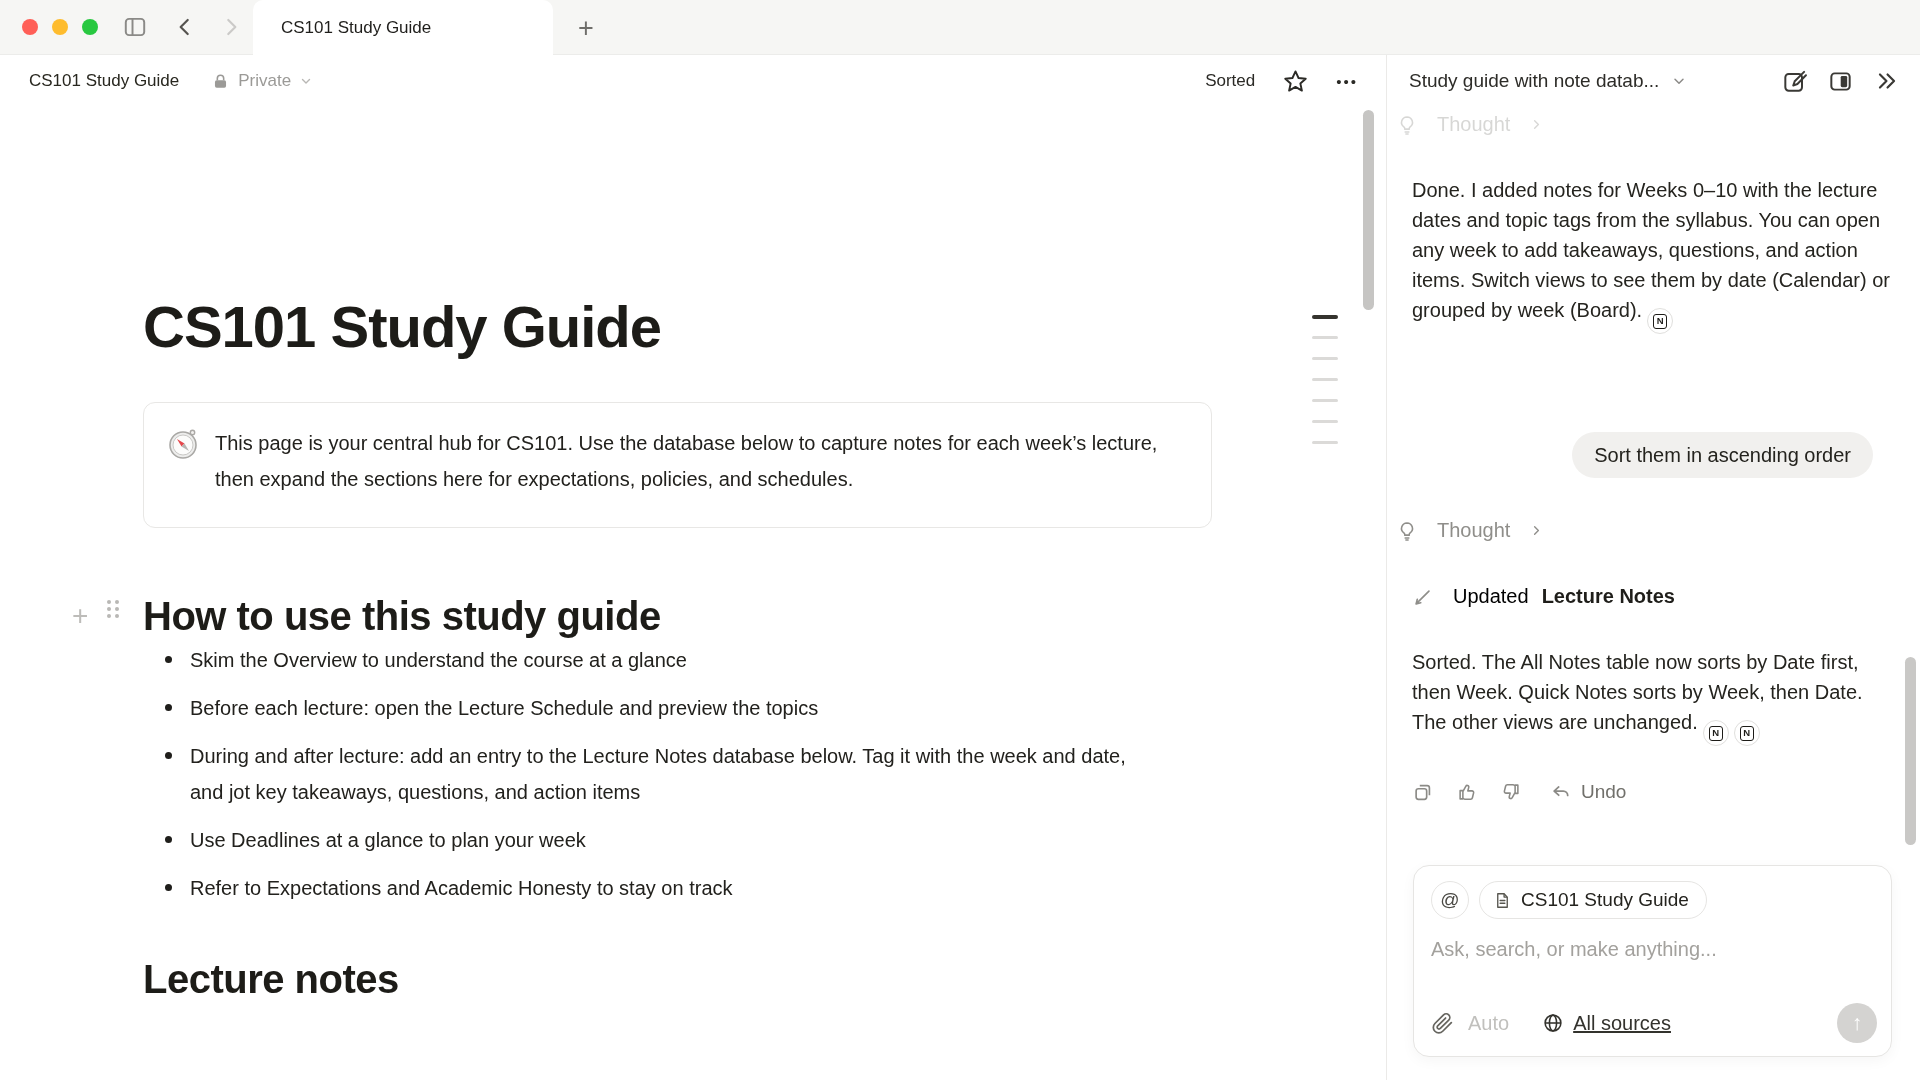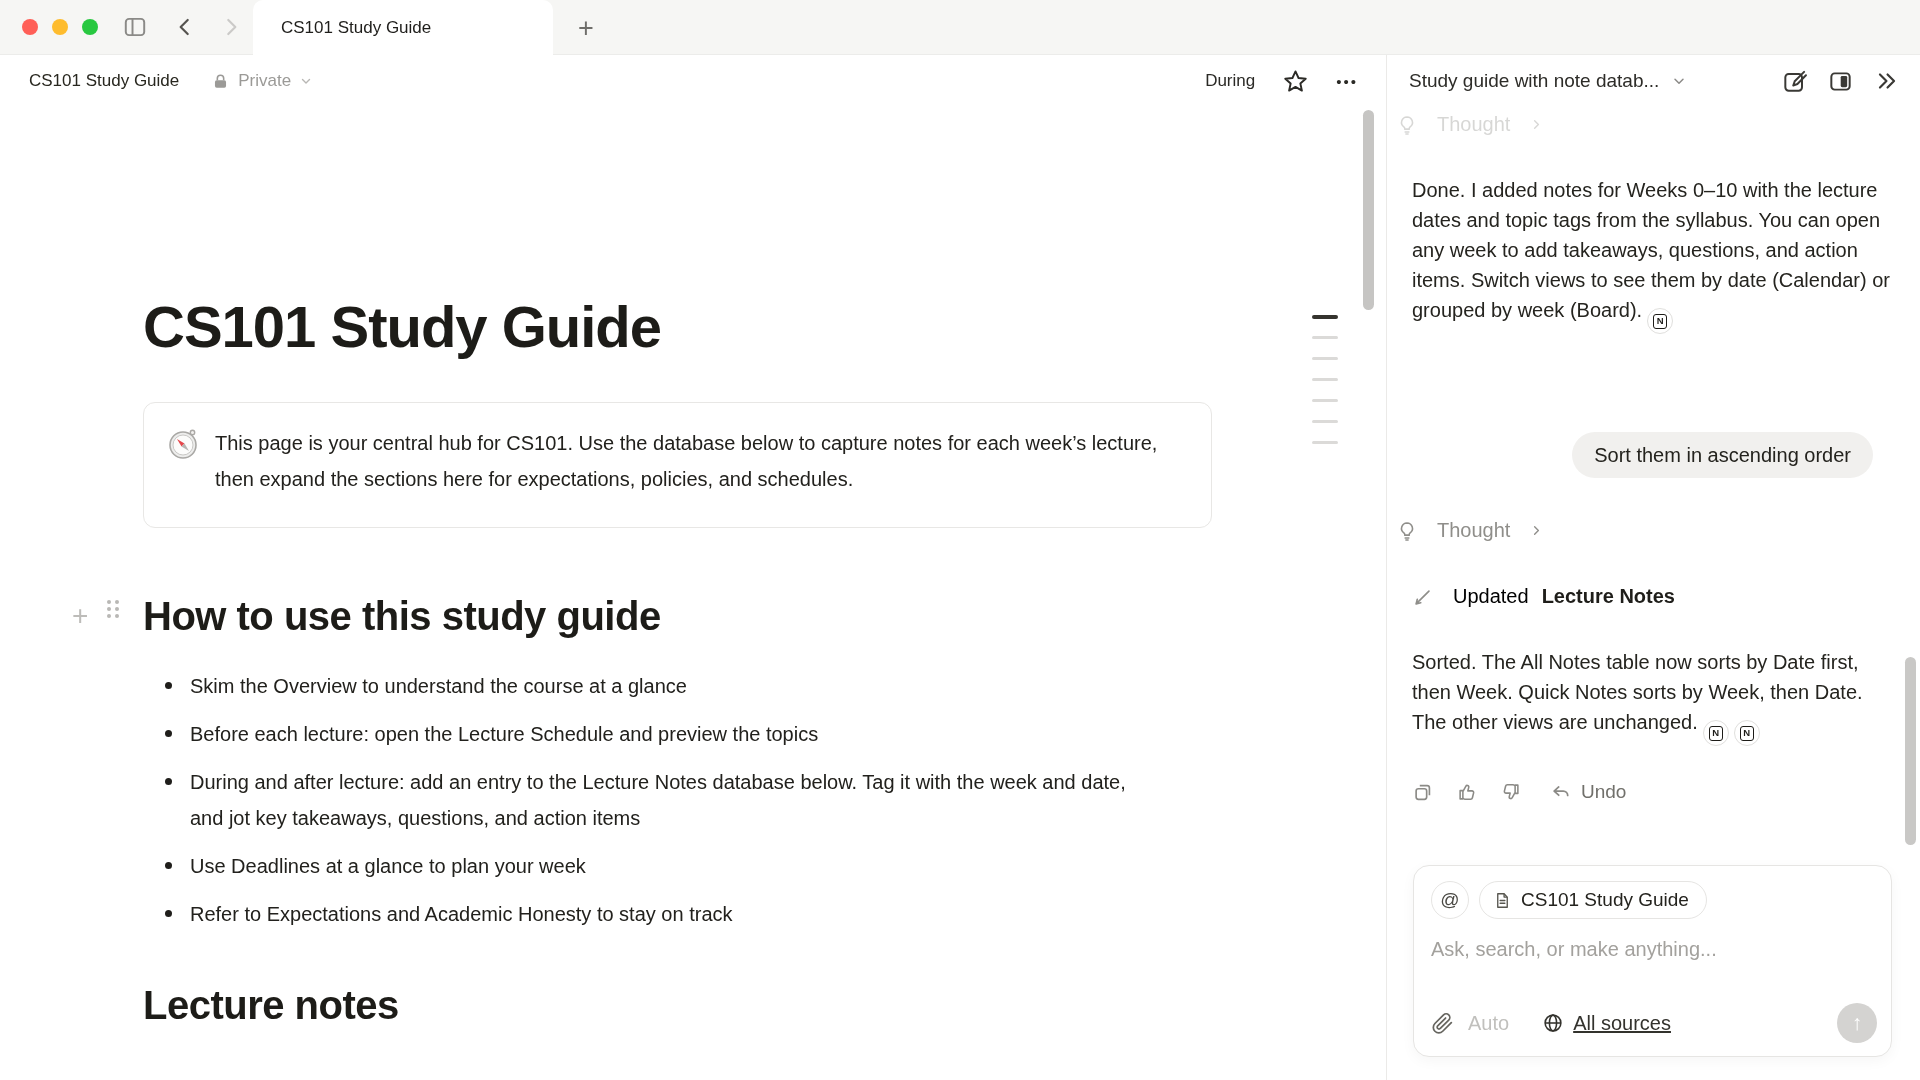--- a/index.html
+++ b/index.html
@@ -41,21 +41,21 @@
   .callout { margin-top:37px; width:1069px; border:1px solid #e8e7e5; border-radius:12px;
     background:#fff; padding:22px 30px 30px 23px; display:flex; }
   .callout-ic { flex:0 0 32px; margin-top:3px; }
   .callout-tx { margin-left:16px; max-width:950px; font-size:20px; line-height:36px; color:#22211d; }
   .h2row { position:relative; margin-top:62px; width:1069px; }
   .blk-ctrl { position:absolute; top:10px; display:flex; align-items:center; color:#bdbcb9; }
   .blk-plus { left:-71px; font-size:28px; font-weight:300; }
   .blk-handle { left:-36px; top:10px; display:grid; grid-template-columns:4px 4px; gap:3px 4px; }
   .blk-handle i { width:4px; height:4px; border-radius:50%; background:#b9b8b5; }
   .h2 { font-size:40px; line-height:52px; font-weight:700; letter-spacing:-0.5px; color:#1d1c18; }
-  .doc-bullets { margin-top:26px; list-style:none; width:1010px; }
+  .doc-bullets { list-style:none; width:1010px; }
   .doc-bullets li { position:relative; padding-left:47px; margin-bottom:12px;
     font-size:20px; line-height:36px; color:#22211d; }
   .doc-bullets li::before { content:""; position:absolute; left:22px; top:14px;
     width:7px; height:7px; border-radius:50%; background:#1f1e1b; }
   .h3 { margin-top:48px; font-size:40px; line-height:50px; font-weight:700; letter-spacing:-0.5px; color:#1d1c18; }
   .toc { position:absolute; left:1312px; top:208px; }
   .toc i { display:block; height:3px; width:26px; border-radius:2px; background:#dbdad8; margin-bottom:18px; }
   .toc i.cur { height:4px; background:#35332e; margin-bottom:17px; }
   .vscroll { position:absolute; left:1363px; top:3px; width:11px; height:200px;
     border-radius:6px; background:#c6c5c3; }
@@ -164,21 +164,21 @@
         </span>
         <span class="lbl">Private</span>
         <span>
           <svg width="14" height="14" viewBox="0 0 24 24" fill="none" stroke="#b8b7b4" stroke-width="2.4" stroke-linecap="round" stroke-linejoin="round">
               <path d="M6 9.5 l6 6 6-6"></path>
             </svg>
         </span>
       </span>
     </div>
     <div class="tool-right">
-      <span class="share-lbl">During</span>
+      <span class="share-lbl">Sorted</span>
       <span>
         <svg width="27" height="27" viewBox="0 0 24 24" fill="none" stroke="#2b2a26" stroke-width="1.7" stroke-linejoin="round">
             <path d="M12 3 l2.7 5.9 6.4.6 -4.8 4.3 1.4 6.3 -5.7-3.3 -5.7 3.3 1.4-6.3 -4.8-4.3 6.4-.6 z"></path>
           </svg>
       </span>
       <span class="dots">•••</span>
     </div>
   </div>
 
   <div class="main">

